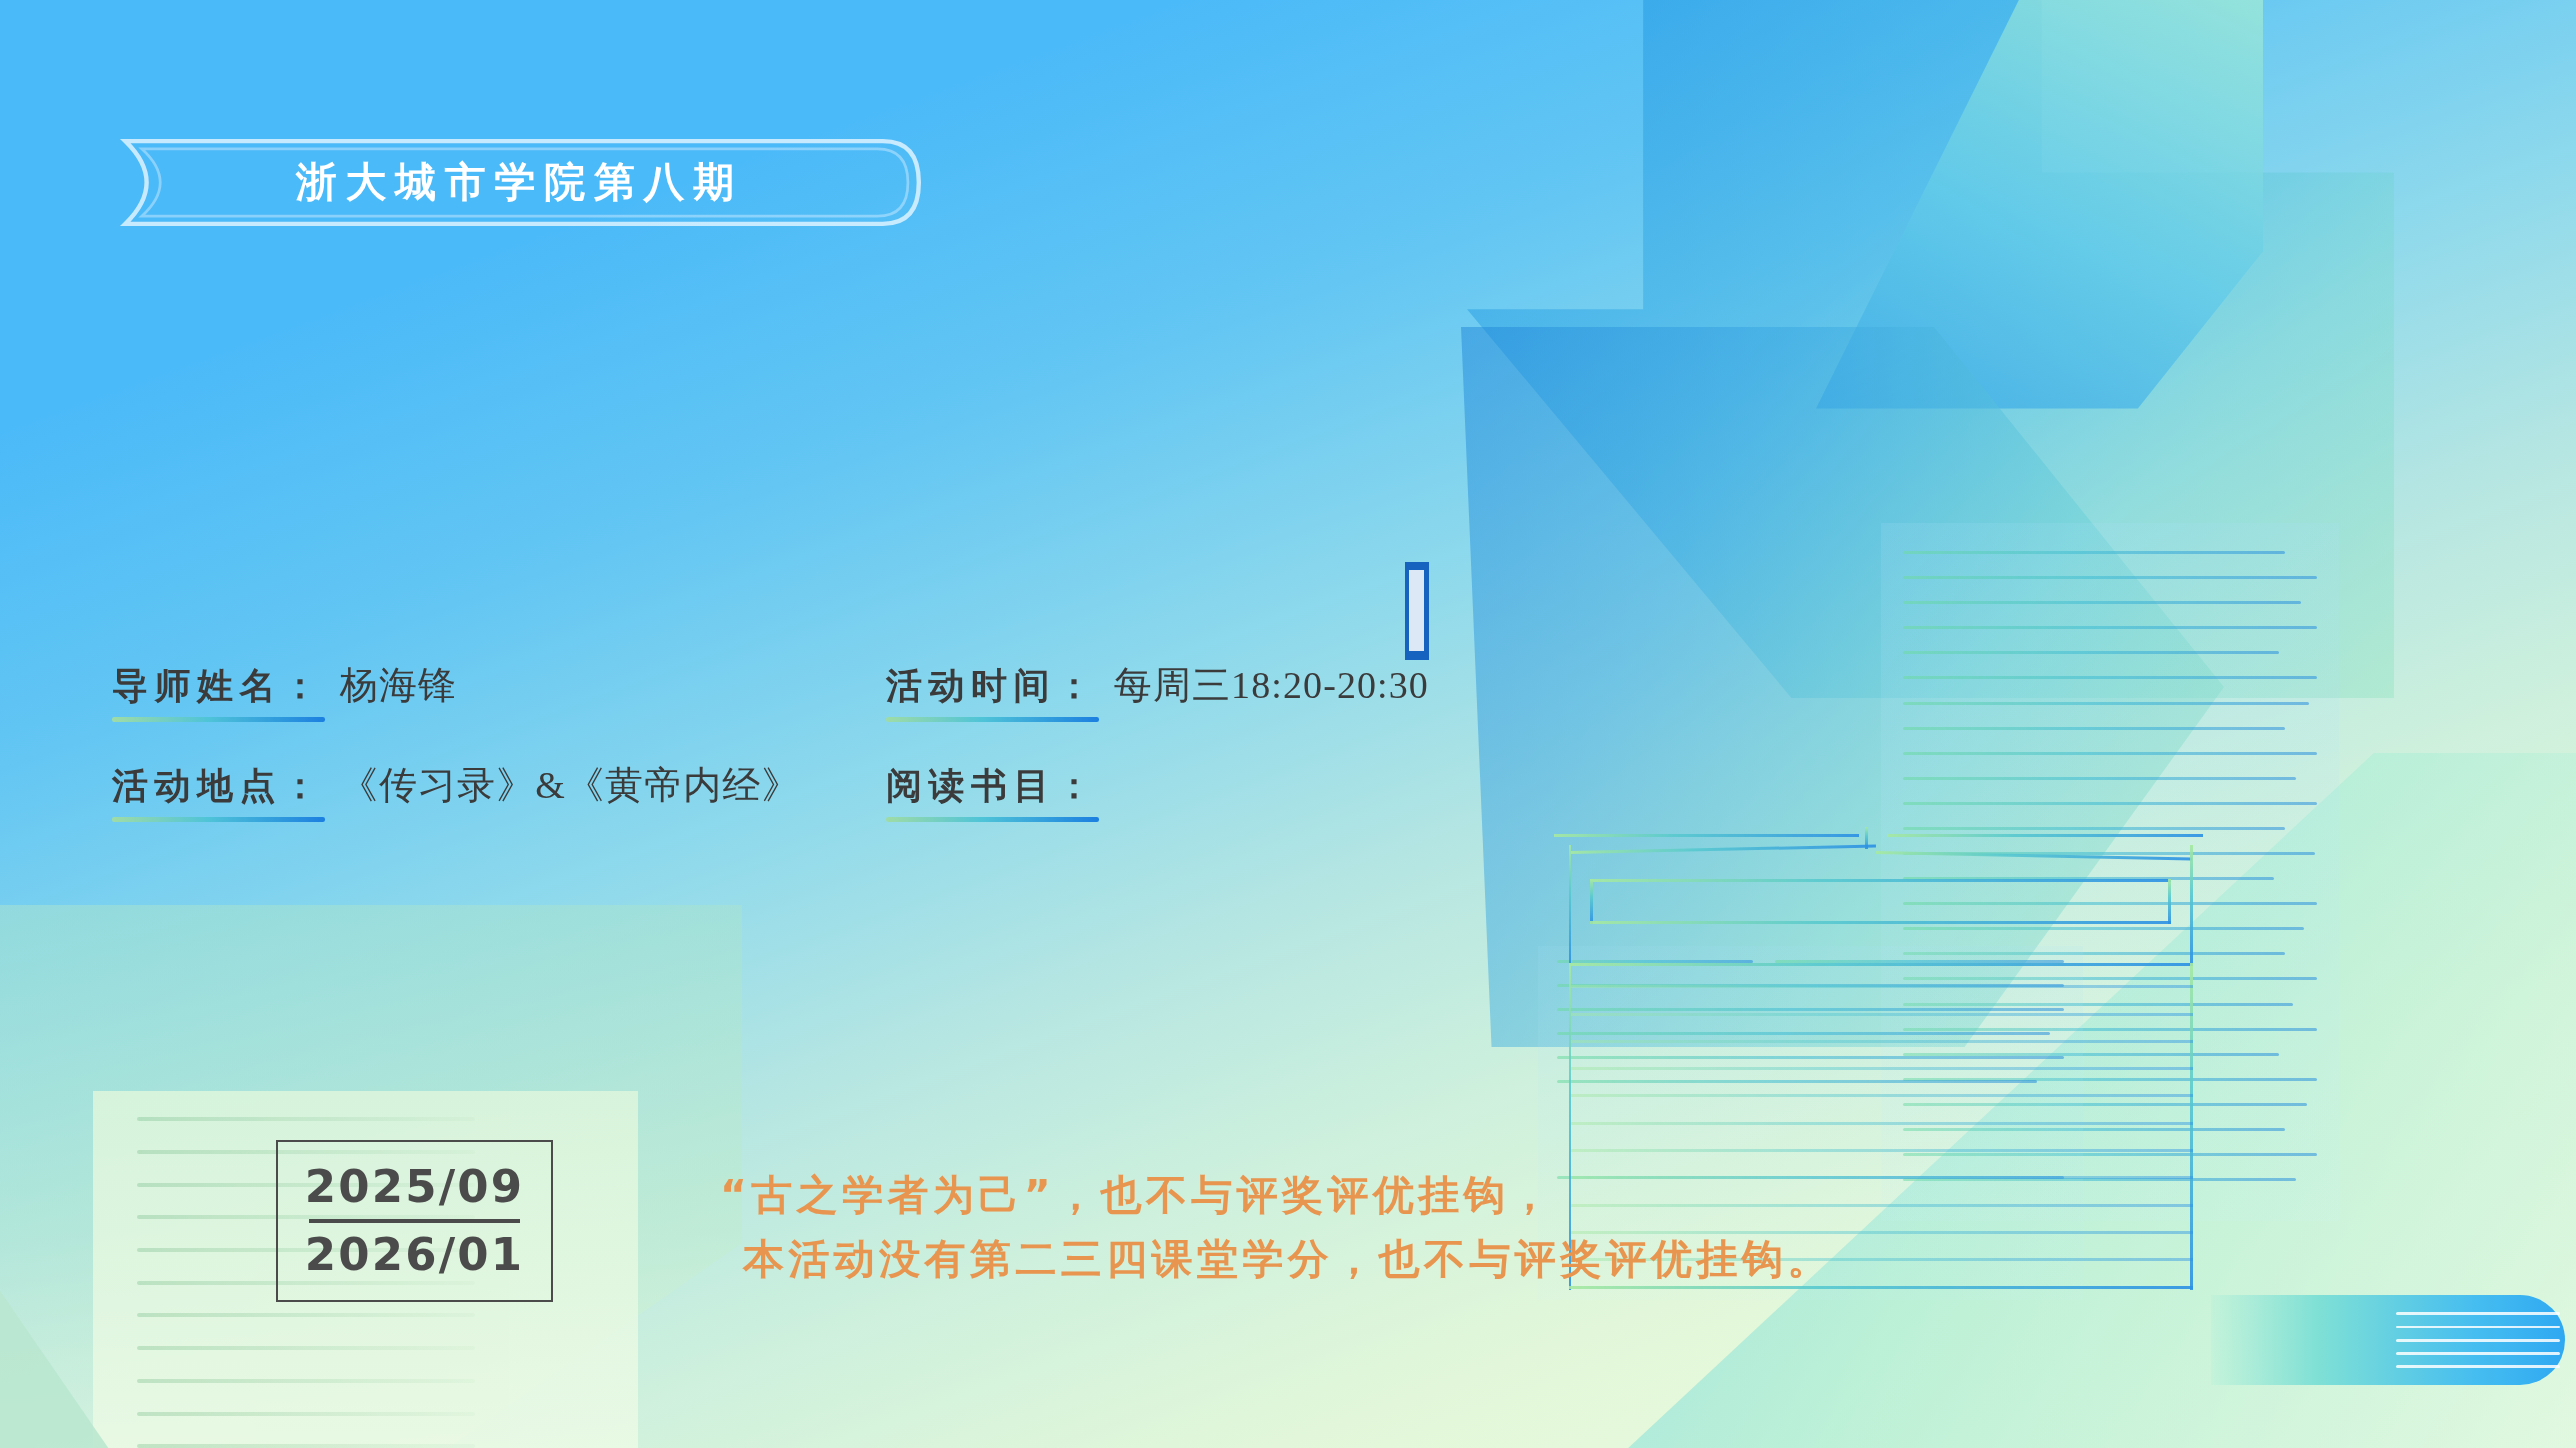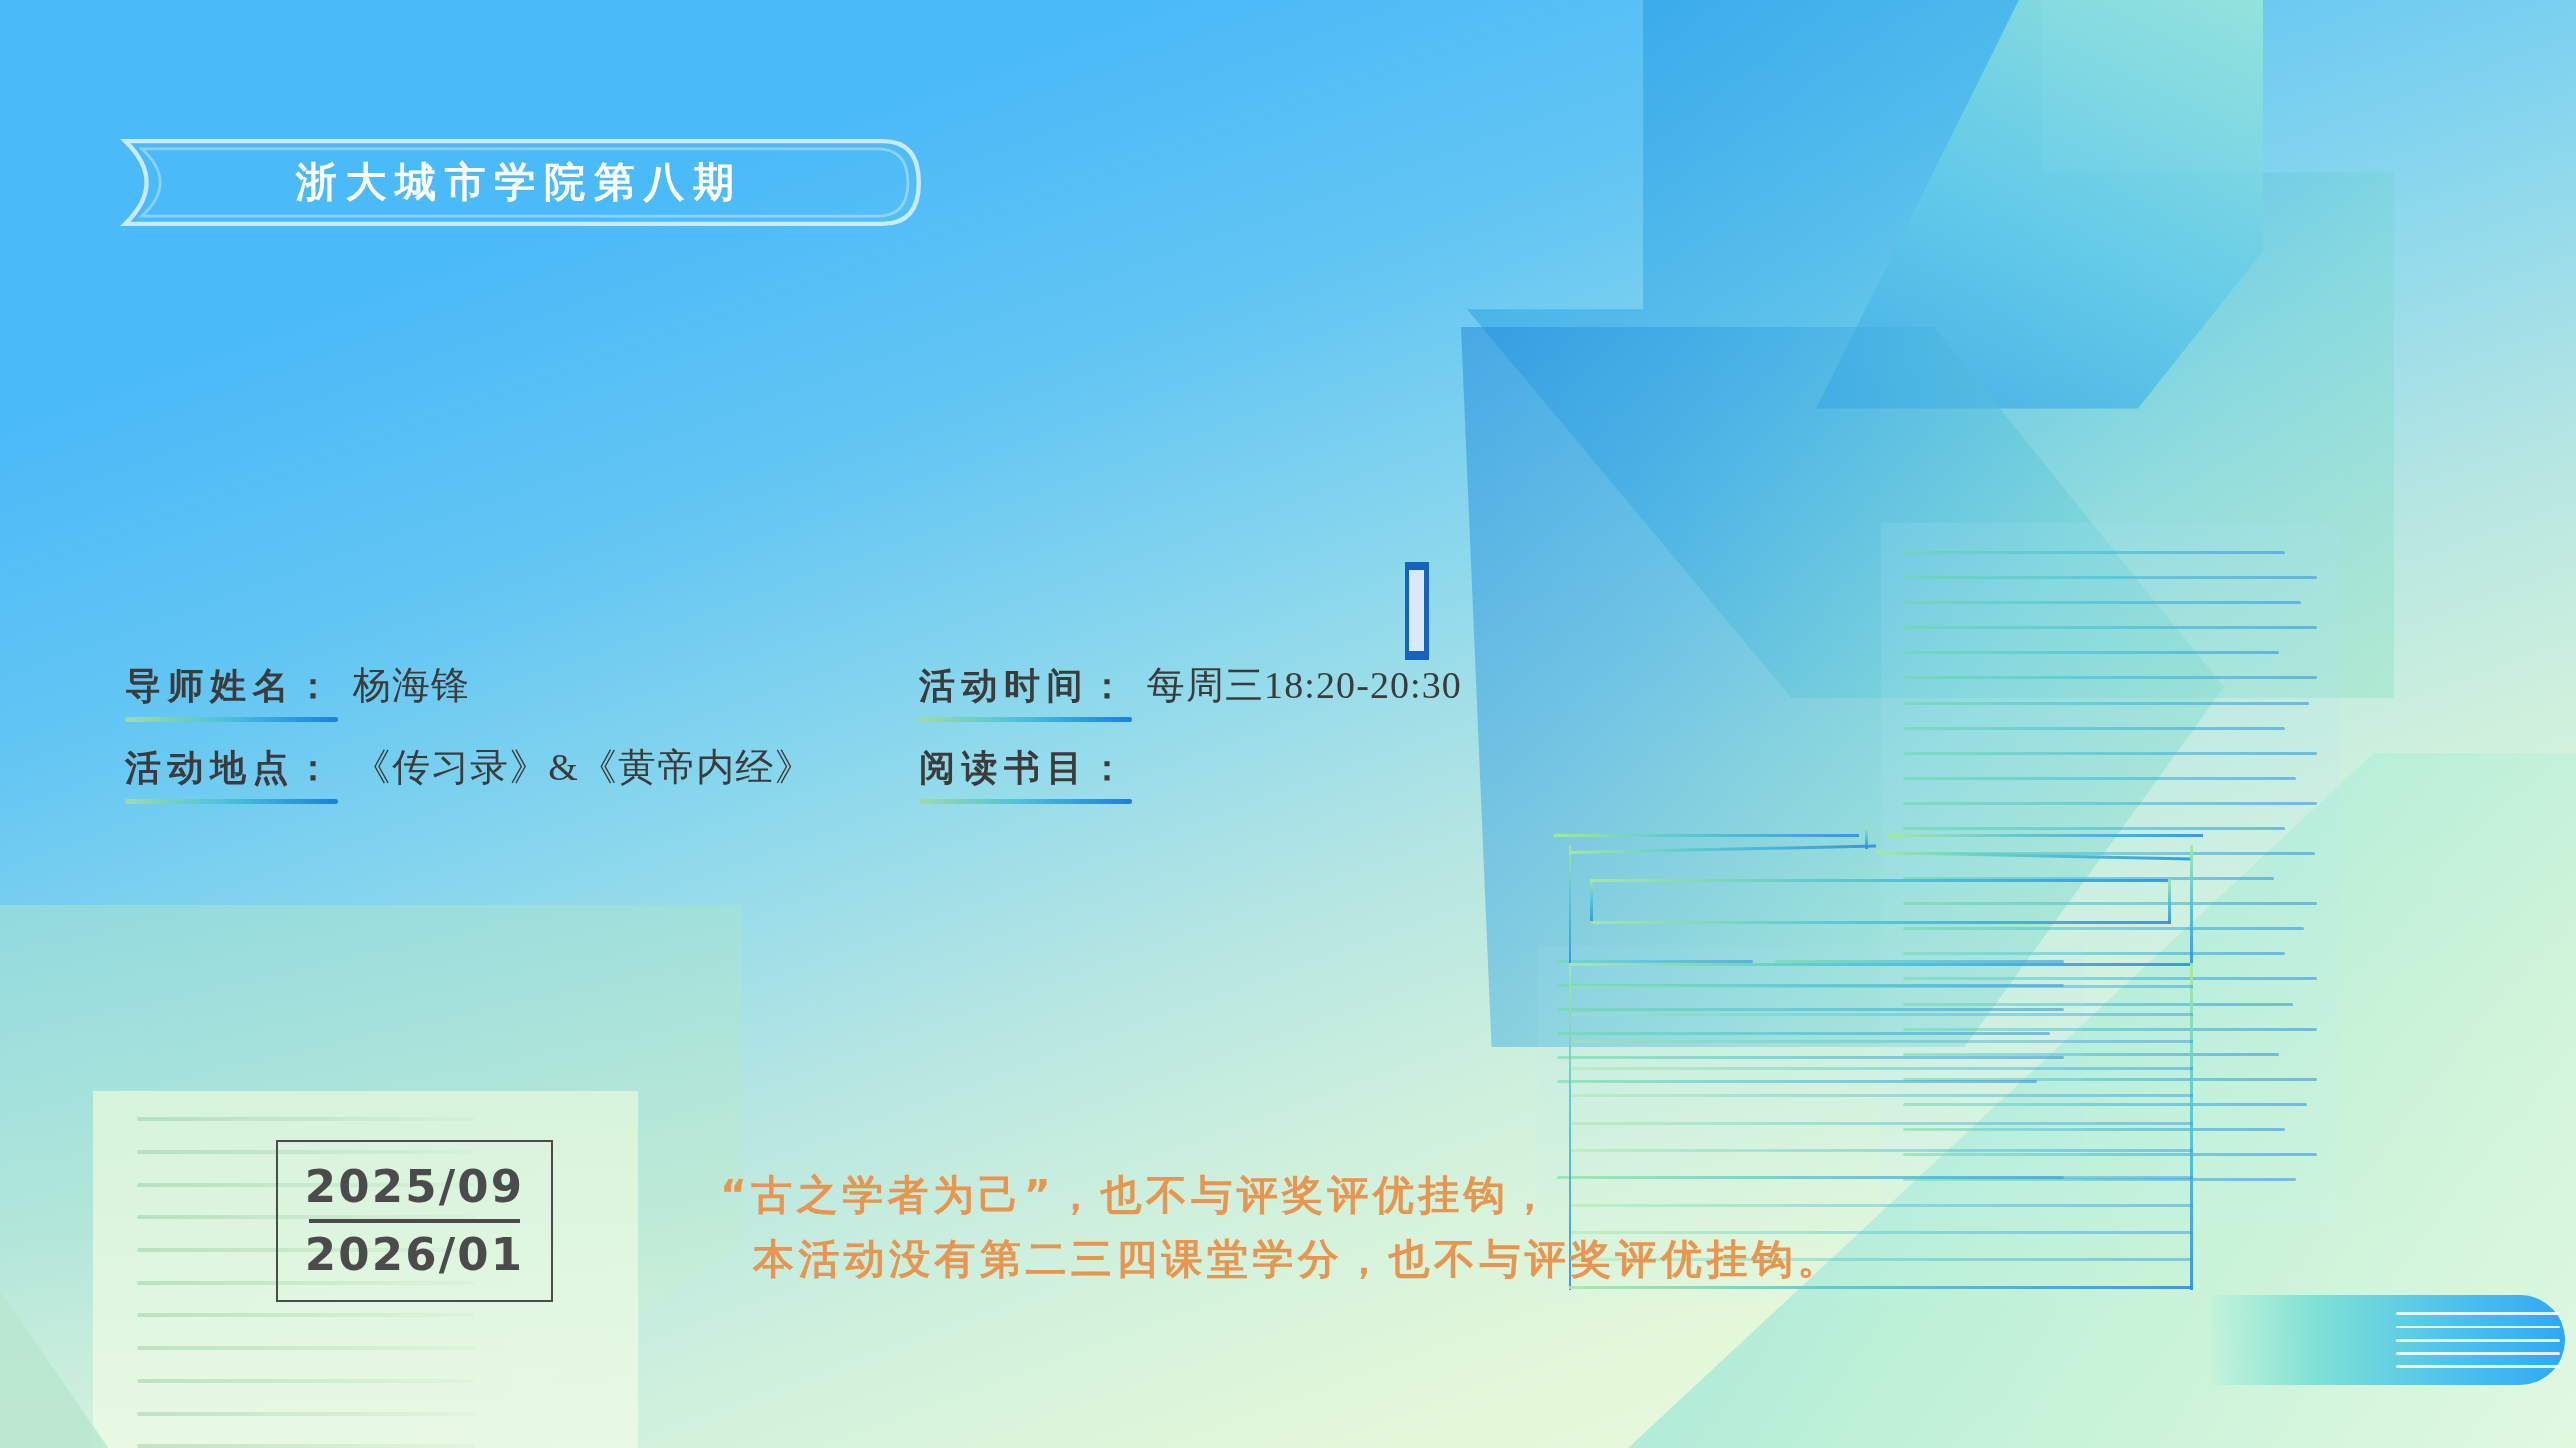--- a/index.html
+++ b/index.html
@@ -150,24 +150,24 @@
       rgba(214,255,170,0) 14.7px, rgba(214,255,170,0) 18.5px,
       rgba(214,255,170,.95) 18.5px, rgba(214,255,170,.95) 21px,
       rgba(214,255,170,0) 21px, rgba(214,255,170,0) 25px,
       rgba(214,255,170,.95) 25px, rgba(214,255,170,.95) 28px,
       rgba(214,255,170,0) 28px, rgba(214,255,170,0) 109px);
     -webkit-background-clip:text;background-clip:text;
   }
 
   
   .info{
-    position:absolute;left:125px;top:660px;
+    position:absolute;left:112px;top:660px;
     width:1636px;
     display:grid;grid-template-columns:774px 774px;
-    row-gap:38px;column-gap:0px;gap:20px;
+    row-gap:38px;column-gap:0px;
   }
   .field{display:flex;align-items:flex-end;}
   .field .label-wrap{position:relative;padding-bottom:11px;}
   .field .label{
     font-size:36px;letter-spacing:6.5px;color:#3b3b3b;font-weight:bold;
     font-family:"Liberation Serif", serif;white-space:nowrap;
   }
   .field .label-rule{
     position:absolute;left:0;bottom:0;height:4.9px;width:100%;
     background:linear-gradient(90deg,#9fdca6 0%,#4fc4d8 45%,#1b7fe0 100%);
@@ -197,21 +197,21 @@
   }
 
   
   .note{
     position:absolute;left:720px;top:1164px;
     color:#e8954f;font-weight:bold;
     font-size:41px;line-height:1.55;letter-spacing:4.4px;
     font-family:"DejaVu Sans", sans-serif;
     white-space:nowrap;
   }
-  .note .l2{margin-left:33px;display:block;}
+  .note .l2{margin-left:23px;display:block;}
 </style>
 </head>
 <body>
 
 <div class="poster">
 
   <div class="bg">
 
     <div class="shape poly-a"></div>
     <div class="shape poly-b"></div>

